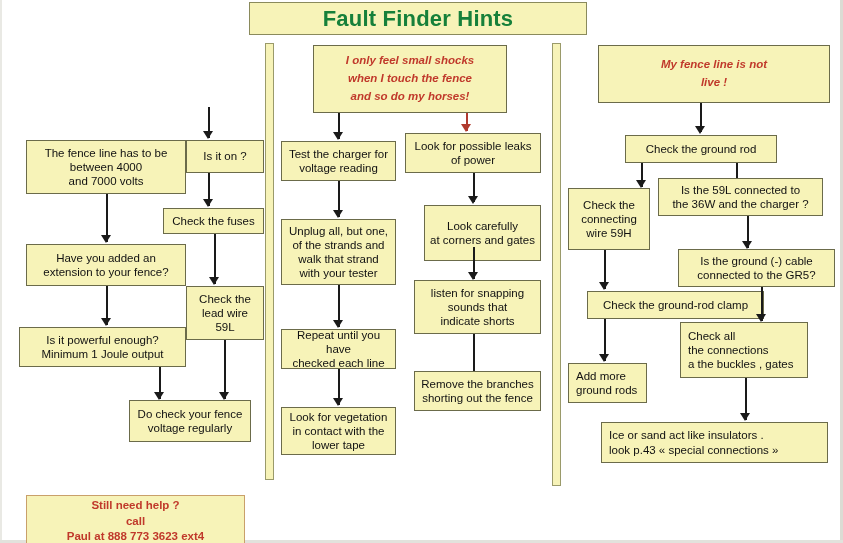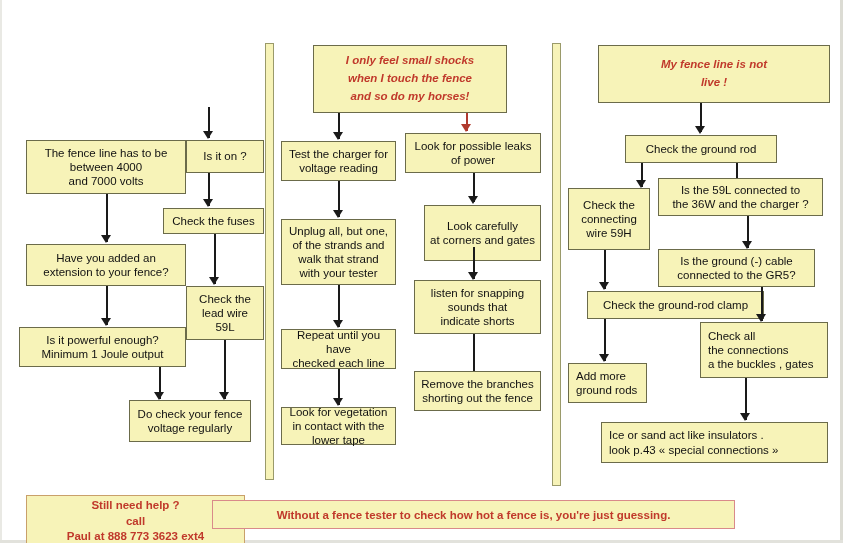--- a/index.html
+++ b/index.html
@@ -120,20 +120,21 @@
 </style>
 </head>
 <body>
 
 <div id="canvas">
 
   <div class="edgeL"></div>
   <div class="edgeR"></div>
   <div class="edgeB"></div>
 
+  <div class="title" style="left:249px;top:2px;width:338px;height:33px;">Fault Finder Hints</div>
 
   <div class="divider" style="left:265px;top:43px;width:9px;height:437px;"></div>
   <div class="divider" style="left:552px;top:43px;width:9px;height:443px;"></div>
 
 
   <div class="vline" style="left:208px;top:107px;height:31px;"></div>
   <div class="arrow" style="left:203px;top:131px;"></div>
 
   <div class="box" style="left:26px;top:140px;width:160px;height:54px;">The fence line  has to be
 between 4000
@@ -223,21 +224,21 @@
 
   <div class="vline" style="left:473px;top:334px;height:47px;"></div>
   <div class="arrow" style="left:468px;top:374px;"></div>
 
   <div class="box" style="left:414px;top:371px;width:127px;height:40px;">Remove the branches
 shorting out the fence</div>
 
   <div class="vline" style="left:338px;top:369px;height:36px;"></div>
   <div class="arrow" style="left:333px;top:398px;"></div>
 
-  <div class="box" style="left:281px;top:407px;width:115px;height:38px;">Look for vegetation
+  <div class="box" style="left:281px;top:407px;width:115px;height:48px;">Look for vegetation
 in contact with the
 lower tape</div>
 
   <div class="qhead tight" style="left:598px;top:45px;width:232px;height:58px;">My fence  line is not
 live !</div>
 
   <div class="vline" style="left:700px;top:103px;height:29px;"></div>
   <div class="arrow" style="left:695px;top:126px;"></div>
 
   <div class="box" style="left:625px;top:135px;width:152px;height:28px;">Check  the ground rod</div>
@@ -251,42 +252,41 @@
   <div class="box" style="left:568px;top:188px;width:82px;height:62px;">Check the
 connecting
 wire 59H</div>
 
   <div class="box" style="left:658px;top:178px;width:165px;height:38px;">Is the 59L connected  to
 the 36W and the charger ?</div>
 
   <div class="vline" style="left:747px;top:216px;height:32px;"></div>
   <div class="arrow" style="left:742px;top:241px;"></div>
 
-  <div class="box" style="left:658px;top:249px;width:157px;height:38px;">Is the  ground (-)  cable
+  <div class="box" style="left:678px;top:249px;width:157px;height:38px;">Is the  ground (-)  cable
 connected  to the GR5?</div>
 
   <div class="vline" style="left:604px;top:250px;height:39px;"></div>
   <div class="arrow" style="left:599px;top:282px;"></div>
 
   <div class="box" style="left:568px;top:291px;width:177px;height:28px;margin-left:19px;">Check the ground-rod clamp</div>
 
   <div class="vline" style="left:761px;top:287px;height:34px;"></div>
   <div class="arrow" style="left:756px;top:314px;"></div>
 
-  <div class="box leftal" style="left:700px;top:322px;width:128px;height:56px;">Check all
+  <div class="box leftal" style="left:680px;top:322px;width:128px;height:56px;">Check all
 the connections
 a the buckles , gates</div>
 
   <div class="vline" style="left:604px;top:319px;height:42px;"></div>
   <div class="arrow" style="left:599px;top:354px;"></div>
 
   <div class="box leftal" style="left:568px;top:363px;width:79px;height:40px;">Add more
 ground rods</div>
 
   <div class="vline" style="left:745px;top:378px;height:42px;"></div>
   <div class="arrow" style="left:740px;top:413px;"></div>
 
   <div class="box leftal" style="left:601px;top:422px;width:227px;height:41px;">Ice or sand act like insulators .
 look p.43 « special connections »</div>
 
-  <div class="banner" style="left:212px;top:500px;width:523px;height:29px;">Without a fence  tester  to check  how hot a fence is, you're just guessing.</div>
 
 </div>
 
 </body></html>

